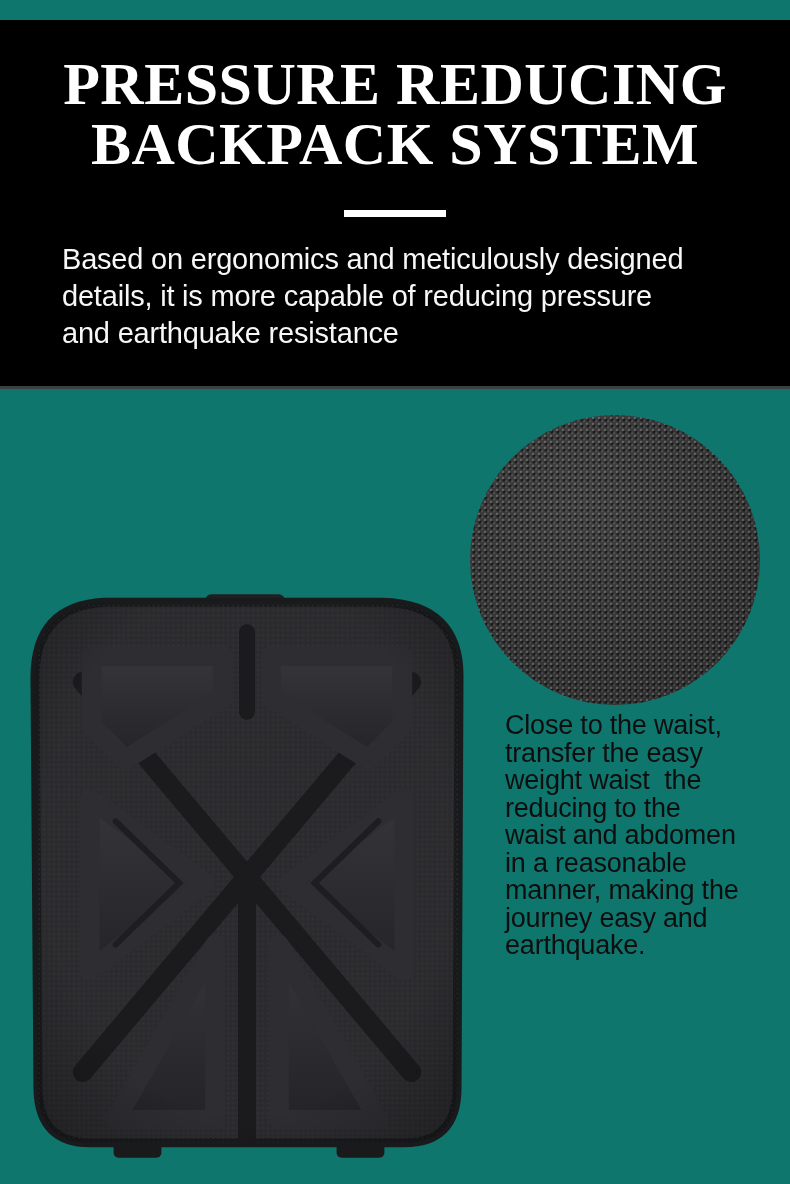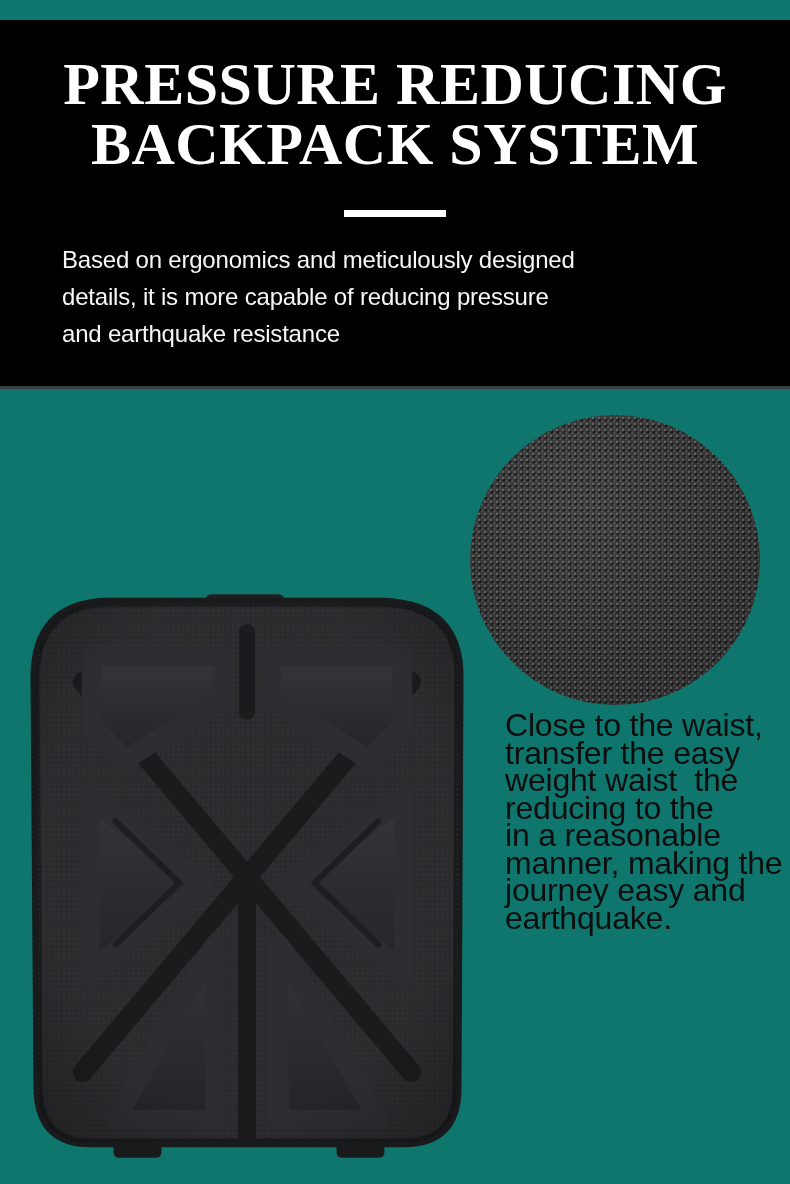--- a/index.html
+++ b/index.html
@@ -37,21 +37,21 @@
   .hero-divider {
     width: 102px; height: 7px;
     background: #ffffff;
     margin: 36px auto 0 auto;
   }
   .hero-sub {
     margin-top: 24px;
     padding-left: 62px;
     padding-right: 24px;
     color: #f7f7f7;
-    font-size: 24px;
+    font-size: 29px;
     line-height: 37px;
     letter-spacing: -0.2px;
   }
 
   
   .fabric-circle {
     position: absolute;
     left: 470px; top: 415px;
     width: 290px; height: 290px;
     border-radius: 50%;
@@ -72,21 +72,21 @@
     width: 438px; height: 572px;
   }
   .pad-figure svg { display: block; width: 100%; height: 100%; }
 
   
   .detail-text {
     position: absolute;
     left: 505px; top: 712px;
     width: 275px;
     color: #0e0e0e;
-    font-size: 32px;
+    font-size: 27px;
     line-height: 27.5px;
     letter-spacing: -0.2px;
   }
   .detail-line { white-space: pre; }
 </style>
 </head>
 <body>
 
 <div class="page">
 
@@ -158,19 +158,20 @@
         <rect x="0" y="0" width="440" height="570" fill="url(#vignette)"></rect>
       </g>
     </svg>
   </figure>
 
   <div class="detail-text">
     <div class="detail-line">Close to the waist,</div>
     <div class="detail-line">transfer the easy</div>
     <div class="detail-line">weight waist  the</div>
     <div class="detail-line">reducing to the</div>
+    <div class="detail-line">waist and abdomen</div>
     <div class="detail-line">in a reasonable</div>
     <div class="detail-line">manner, making the</div>
     <div class="detail-line">journey easy and</div>
     <div class="detail-line">earthquake.</div>
   </div>
 
 </div>
 
 </body></html>

